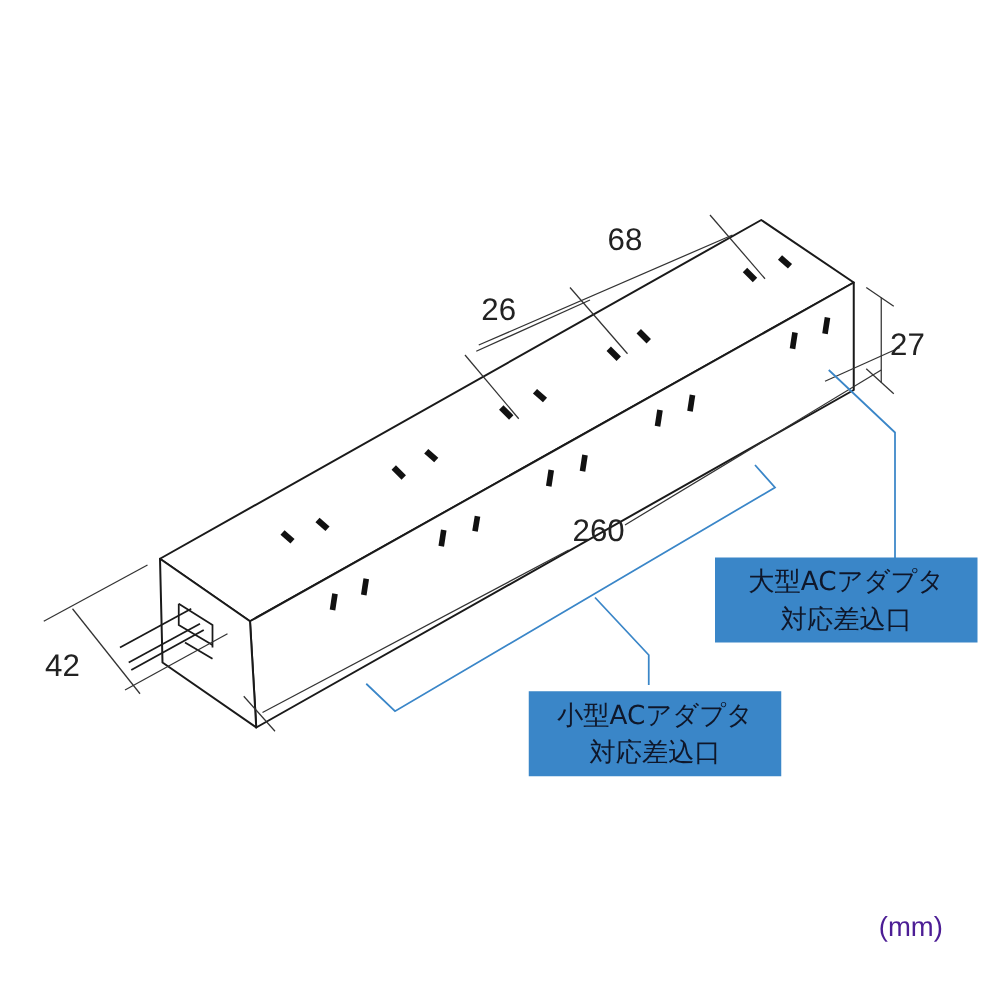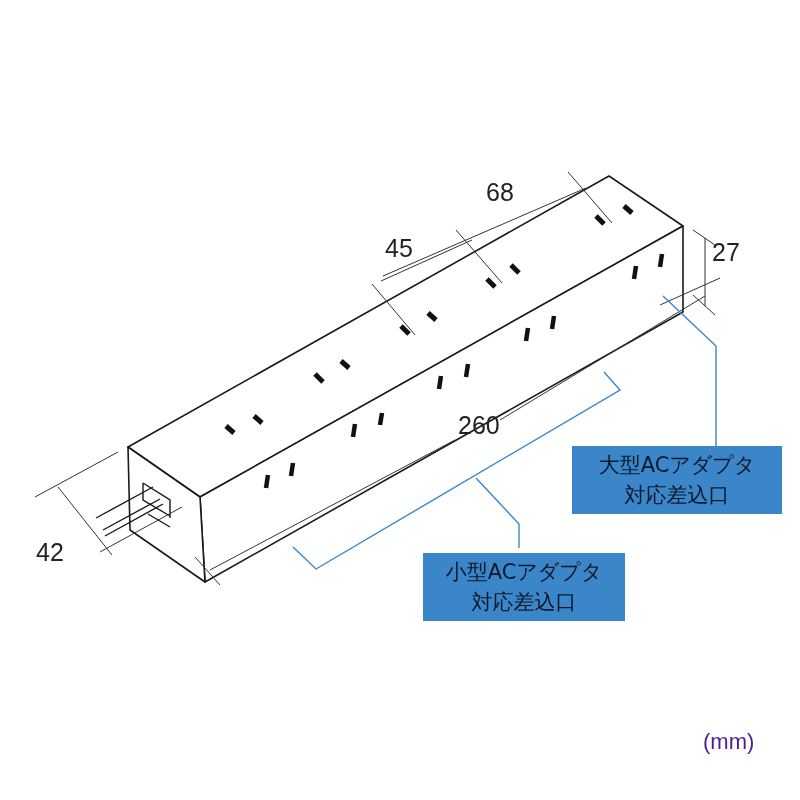--- a/index.html
+++ b/index.html
@@ -87,24 +87,24 @@
   <g stroke="#3a86c8" stroke-width="1.4" fill="none">
 
     <polyline points="293,547 316,569 620,390 604,372"></polyline>
     <polyline points="476,478 519,524 519,548"></polyline>
 
     <polyline points="663,296 716,346 716,450"></polyline>
   </g>
 </svg>
 
 <div class="dim" style="left:486px;top:180px;">68</div>
-<div class="dim" style="left:385px;top:236px;">45</div>
-<div class="dim" style="left:712px;top:240px;">27</div>
+<div class="dim" style="left:385px;top:236px;">26</div>
+<div class="dim" style="left:712px;top:264px;">27</div>
 <div class="dim" style="left:458px;top:413px;">260</div>
-<div class="dim" style="left:36px;top:540px;">42</div>
+<div class="dim" style="left:36px;top:521px;">42</div>
 
 <div class="label-box" style="left:572px;top:446px;width:202px;">
   <div>大型ACアダプタ</div>
   <div>対応差込口</div>
 </div>
 <div class="label-box" style="left:423px;top:553px;width:194px;">
   <div>小型ACアダプタ</div>
   <div>対応差込口</div>
 </div>
 

